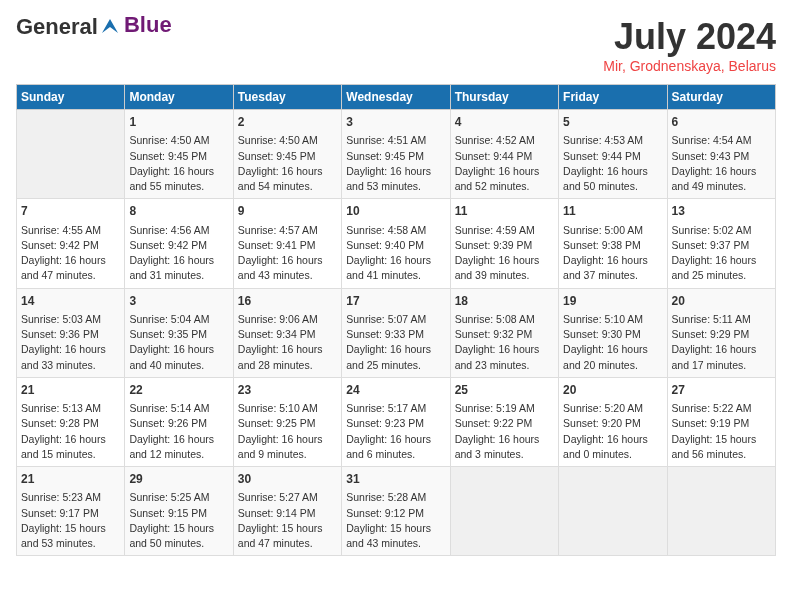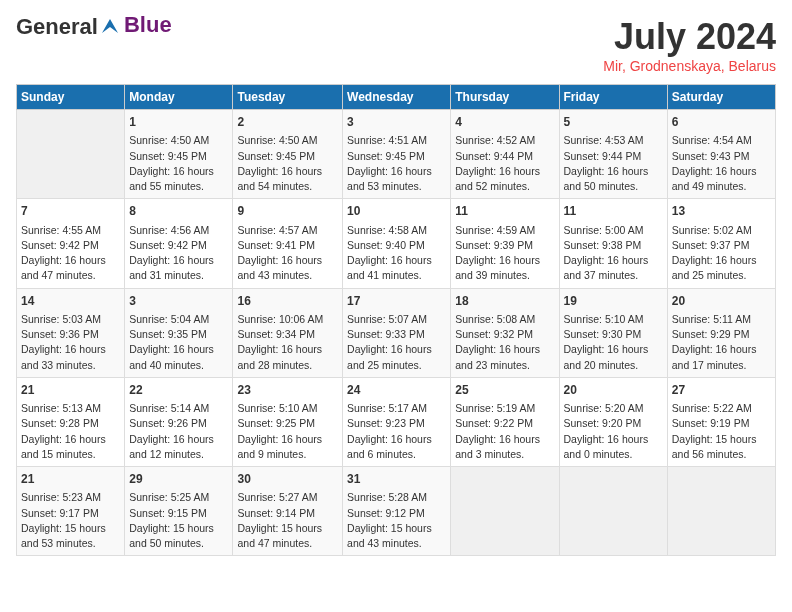--- a/index.html
+++ b/index.html
@@ -206,21 +206,21 @@
         </td>
         <td>
           <span class="day-num">3</span>
           <div>Sunrise: 5:04 AM</div>
           <div>Sunset: 9:35 PM</div>
           <div>Daylight: 16 hours</div>
           <div>and 40 minutes.</div>
         </td>
         <td>
           <span class="day-num">16</span>
-          <div>Sunrise: 10:06 AM</div>
+          <div>Sunrise: 9:06 AM</div>
           <div>Sunset: 9:34 PM</div>
           <div>Daylight: 16 hours</div>
           <div>and 28 minutes.</div>
         </td>
         <td>
           <span class="day-num">17</span>
           <div>Sunrise: 5:07 AM</div>
           <div>Sunset: 9:33 PM</div>
           <div>Daylight: 16 hours</div>
           <div>and 25 minutes.</div>

